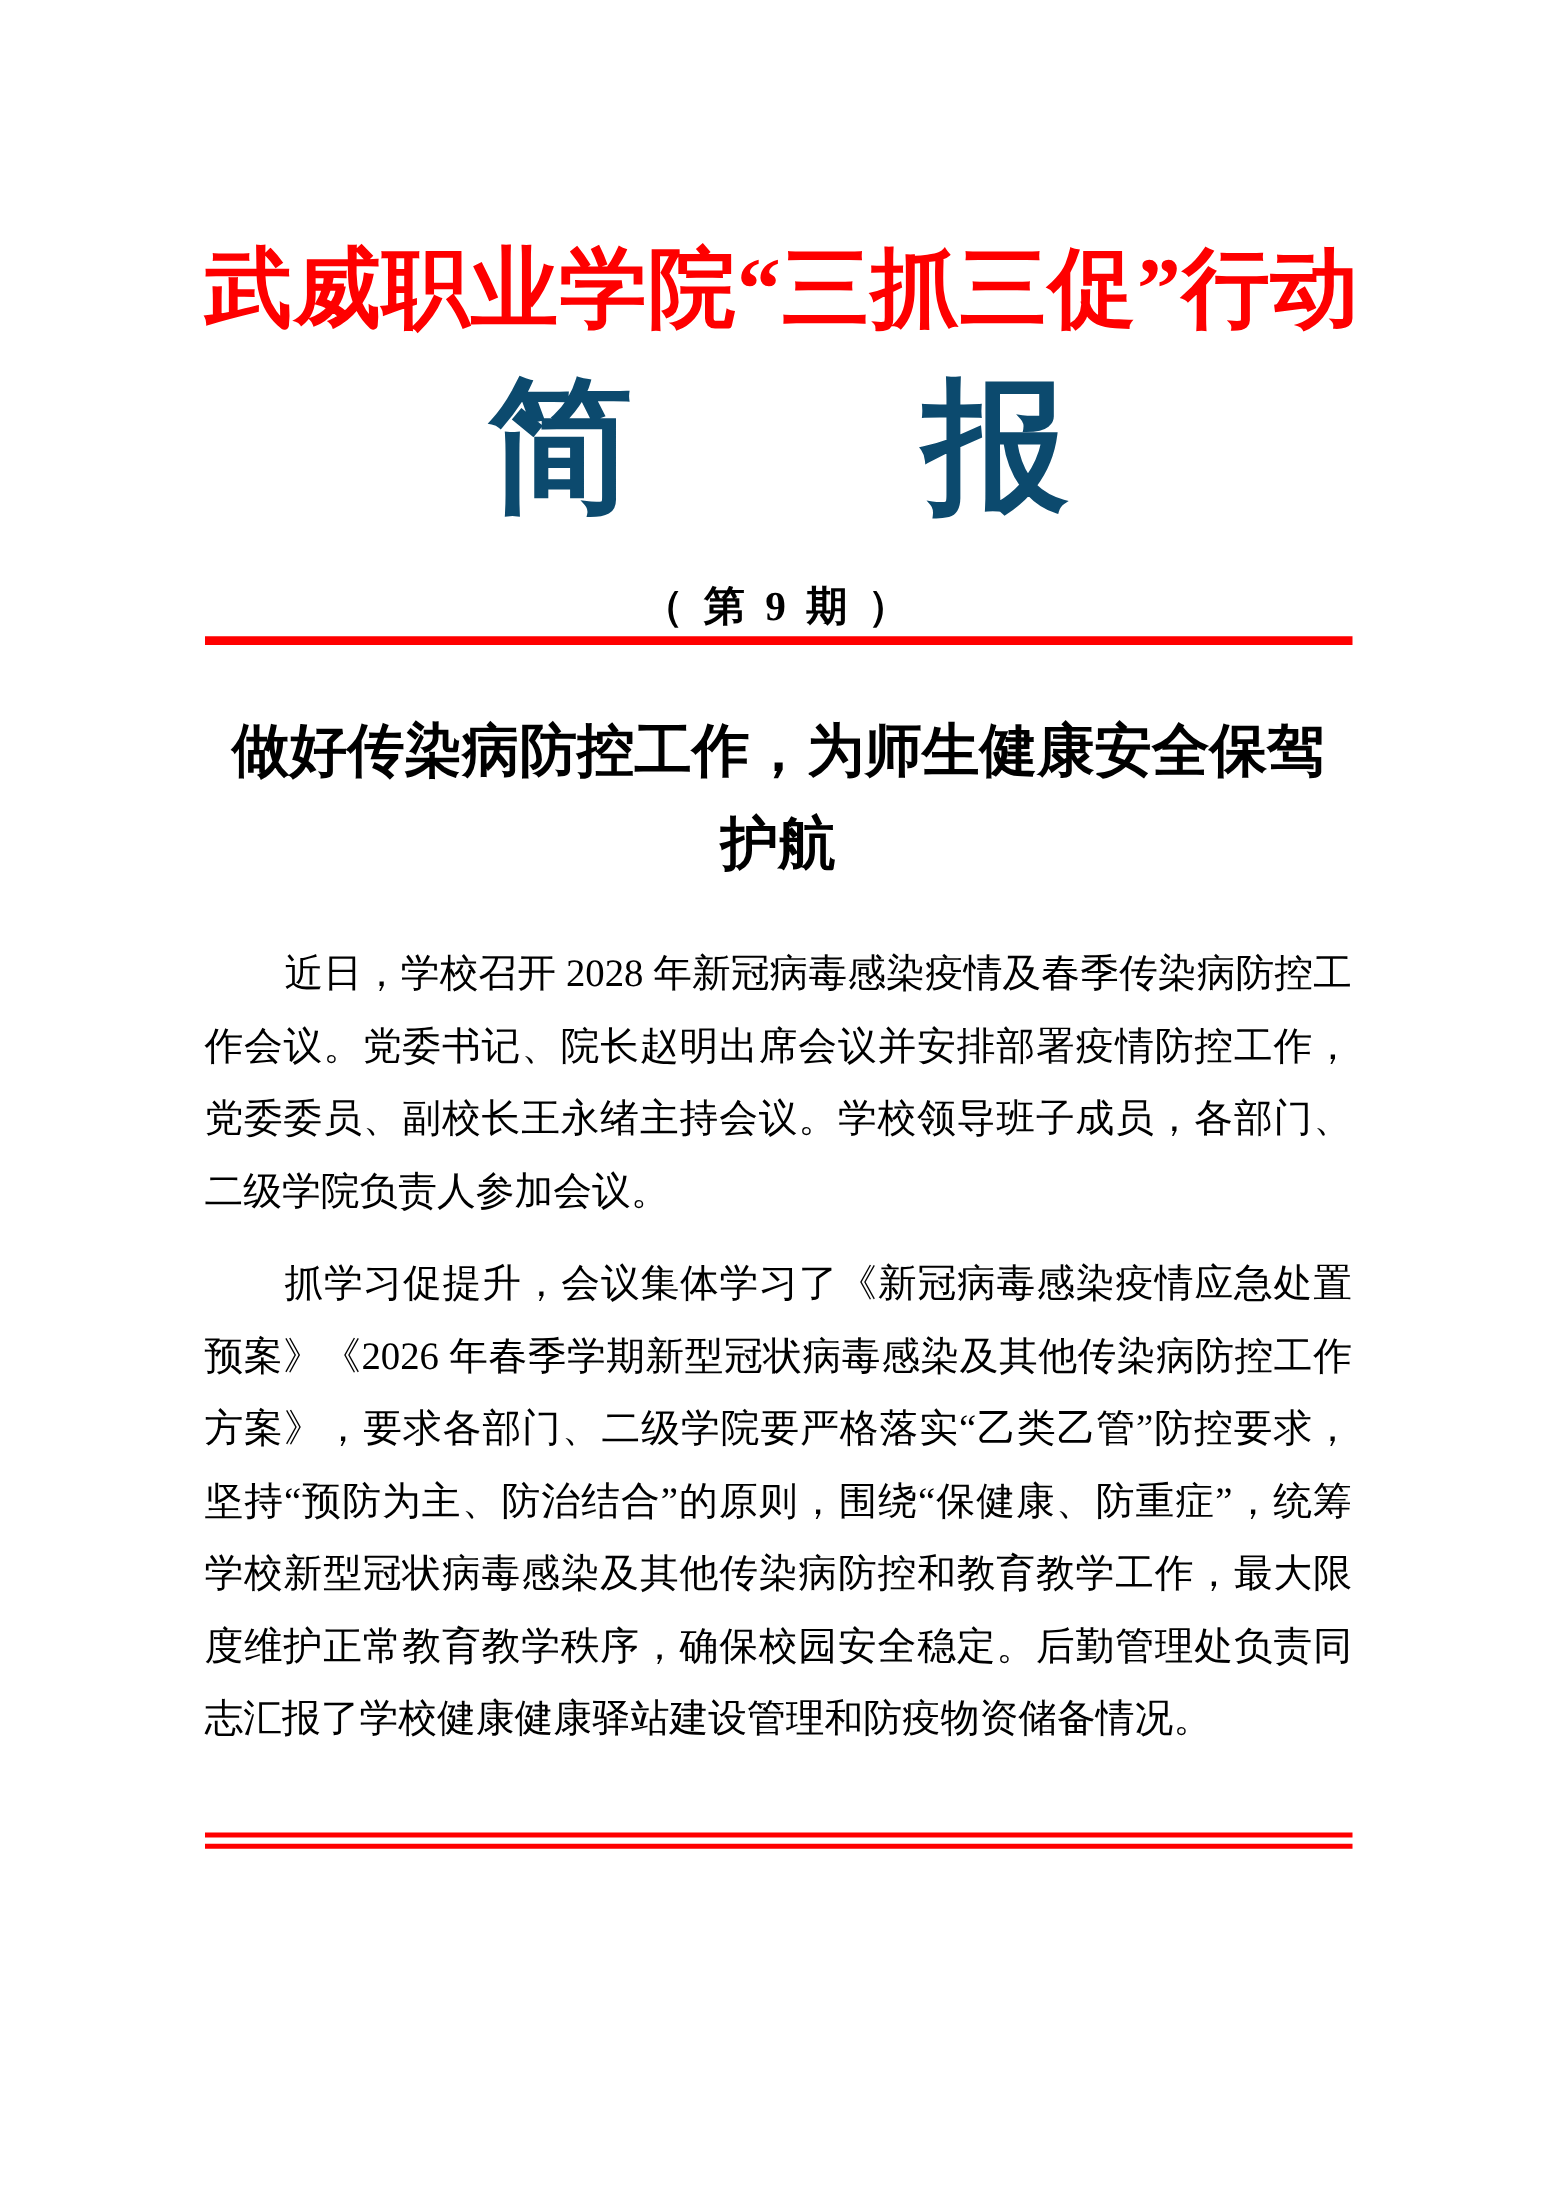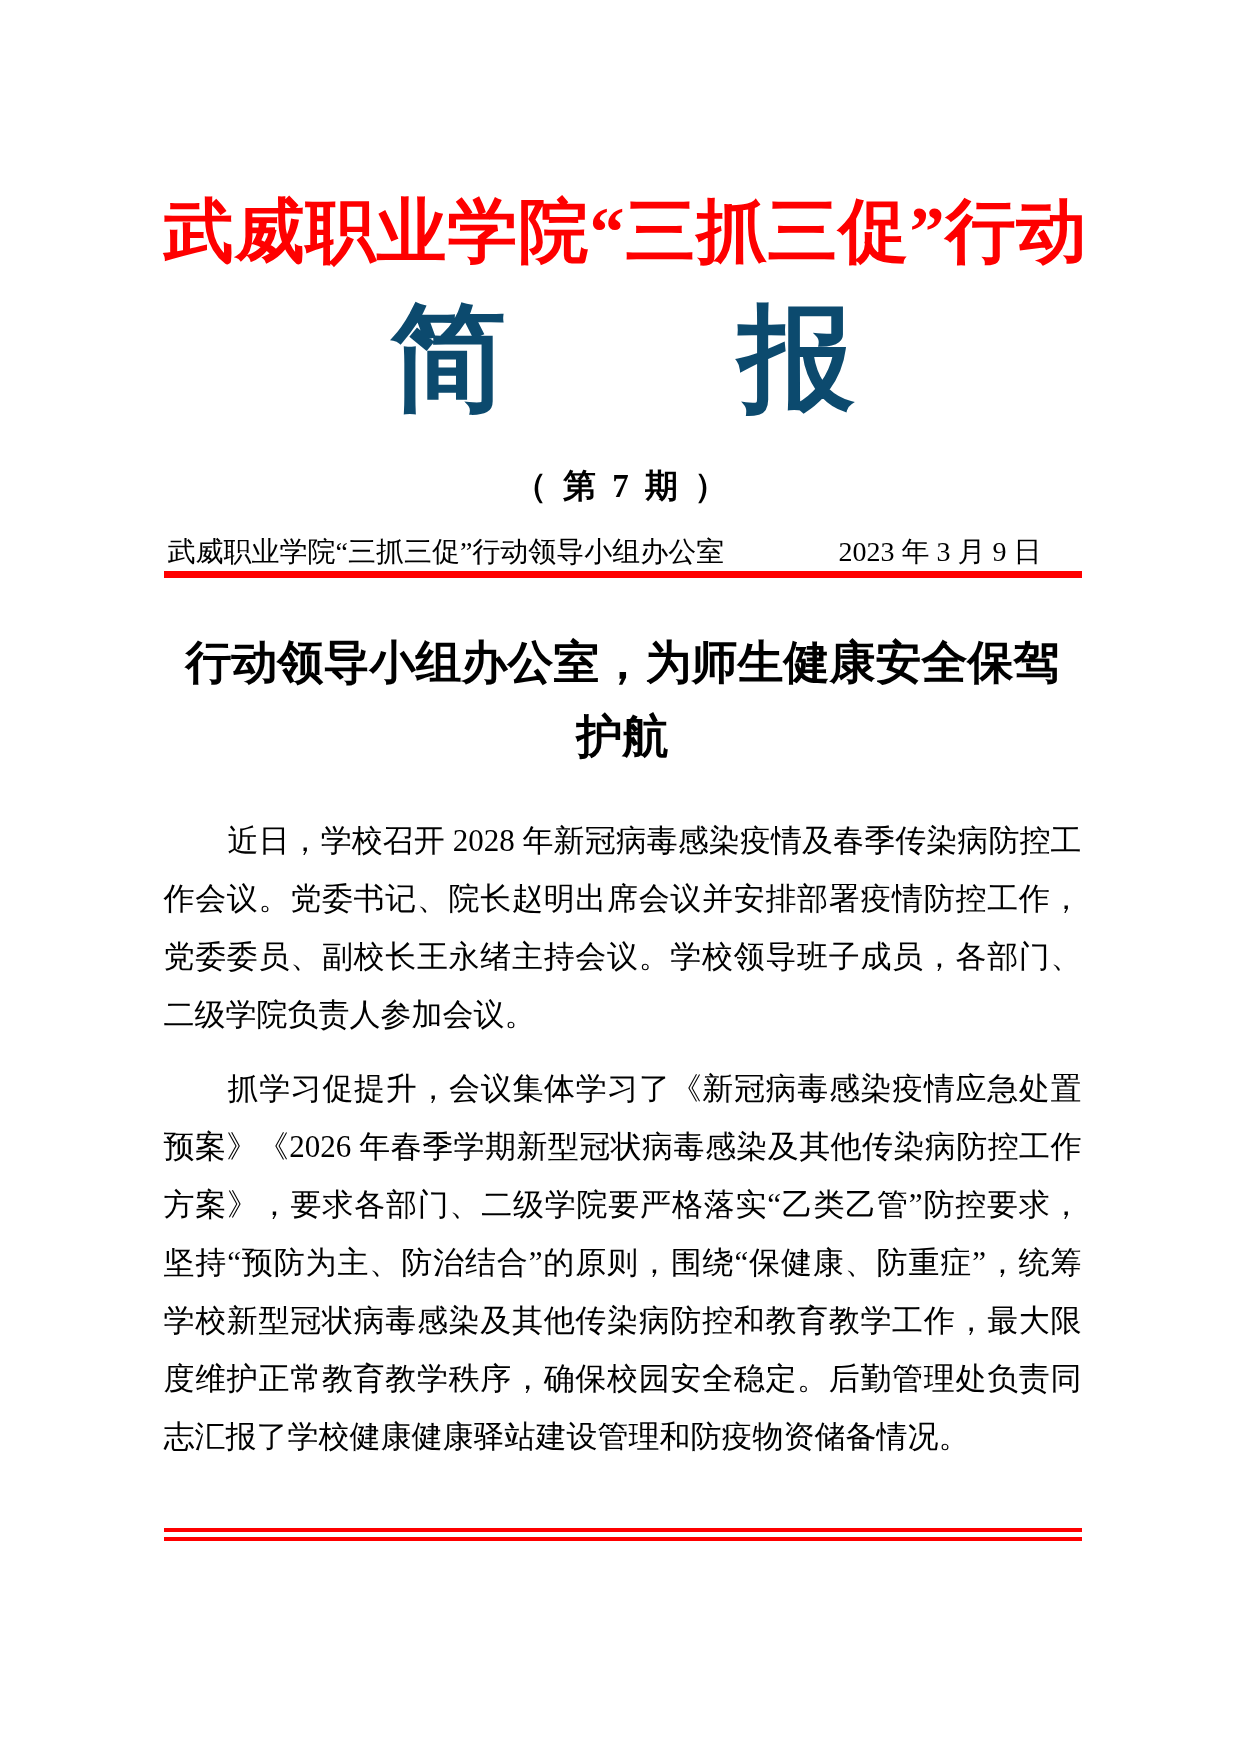--- a/index.html
+++ b/index.html
@@ -81,30 +81,26 @@
 </style>
 </head>
 <body>
 
 <div class="page">
 
   <div class="masthead-title">武威职业学院“三抓三促”行动</div>
 
   <div class="masthead-subtitle">简　　报</div>
 
-  <div class="issue-line">（ 第 7 期 ）</div>
+  <div class="issue-line">（ 第 9 期 ）</div>
 
-  <div class="issuer-row">
-    <span class="issuer-name">武威职业学院“三抓三促”行动领导小组办公室</span>
-    <span class="issue-date">2023 年 3 月 9 日</span>
-  </div>
 
   <div class="header-rule"></div>
 
-  <div class="article-title">行动领导小组办公室，为师生健康安全保驾护航</div>
+  <div class="article-title">做好传染病防控工作，为师生健康安全保驾护航</div>
 
   <div class="article-body">
     <p class="para">近日，学校召开 2028 年新冠病毒感染疫情及春季传染病防控工作会议。党委书记、院长赵明出席会议并安排部署疫情防控工作，党委委员、副校长王永绪主持会议。学校领导班子成员，各部门、二级学院负责人参加会议。</p>
     <p class="para">抓学习促提升，会议集体学习了《新冠病毒感染疫情应急处置预案》《2026 年春季学期新型冠状病毒感染及其他传染病防控工作方案》，要求各部门、二级学院要严格落实“乙类乙管”防控要求，坚持“预防为主、防治结合”的原则，围绕“保健康、防重症”，统筹学校新型冠状病毒感染及其他传染病防控和教育教学工作，最大限度维护正常教育教学秩序，确保校园安全稳定。后勤管理处负责同志汇报了学校健康健康驿站建设管理和防疫物资储备情况。</p>
   </div>
 
   <div class="footer-rule"></div>
 
 </div>
 

